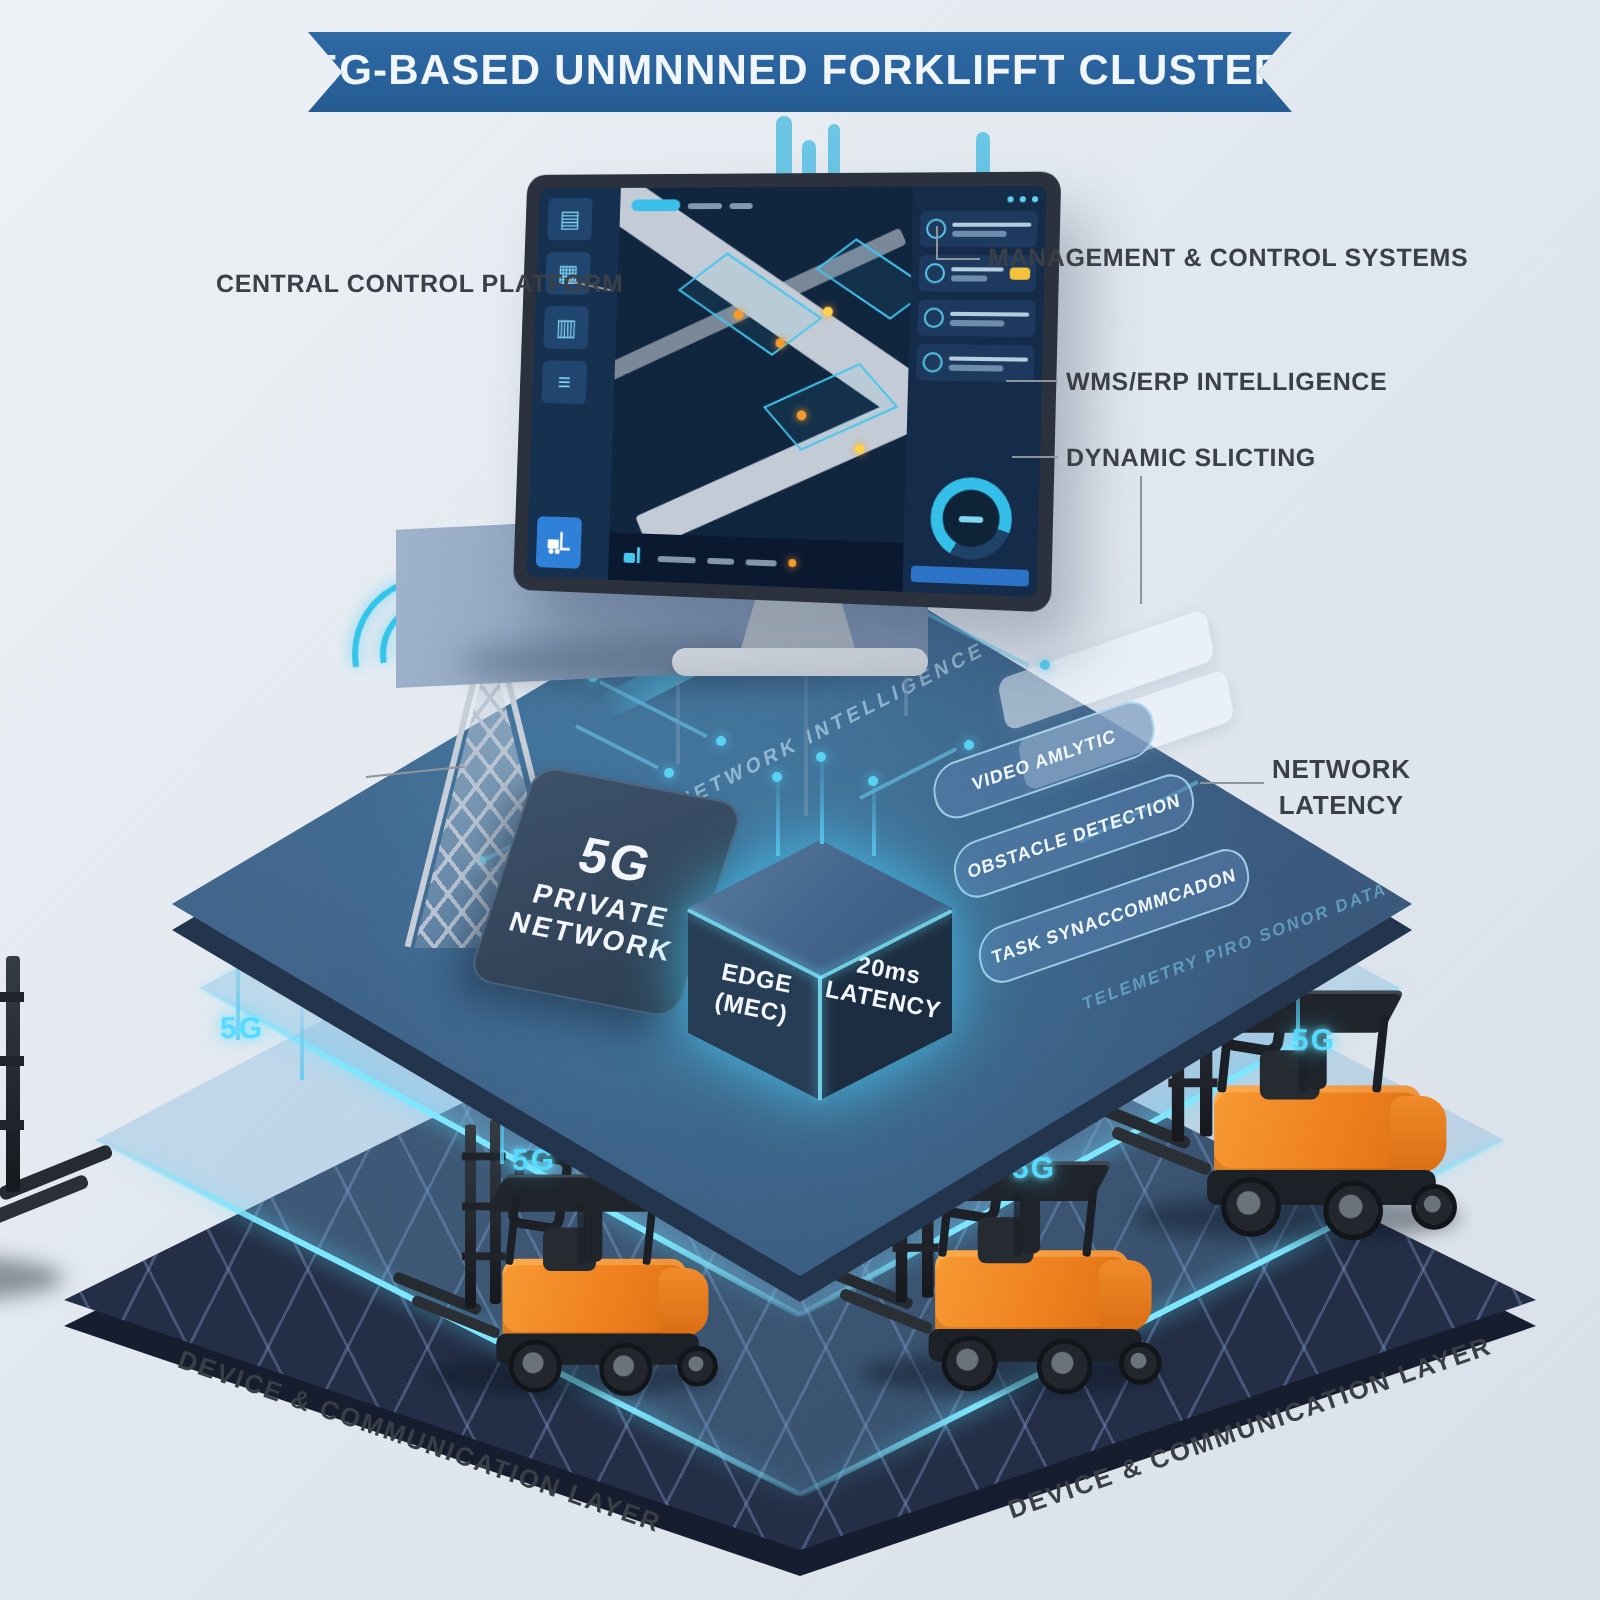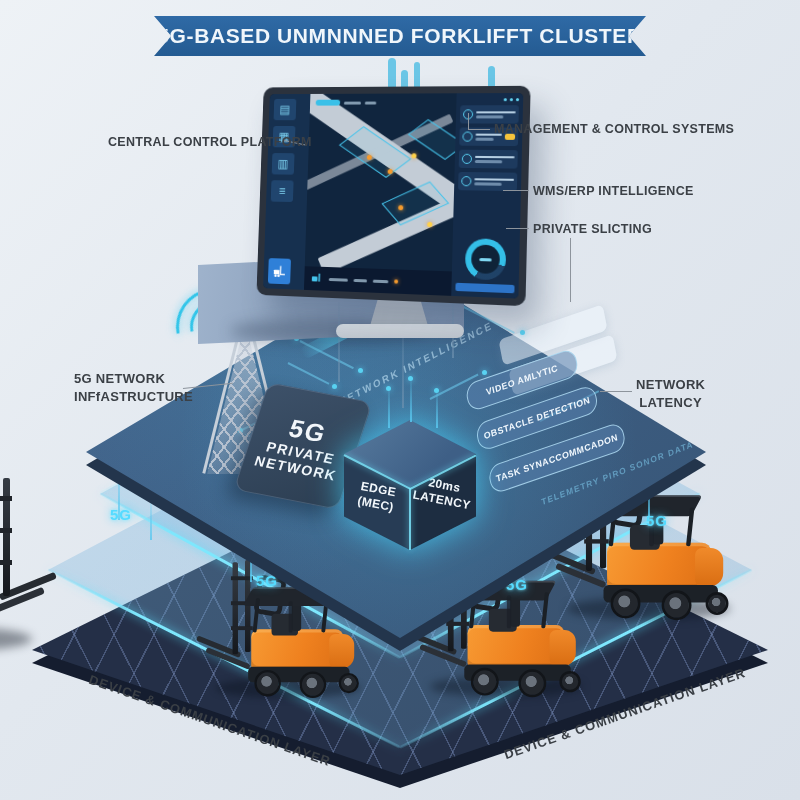--- a/index.html
+++ b/index.html
@@ -499,28 +499,24 @@
   <div class="abs callout" style="left:108px;top:135px;">CENTRAL CONTROL PLATFORM</div>
   <div class="abs cline" style="left:284px;top:140px;width:22px;transform:rotate(12deg);"></div>
 
   <div class="abs callout" style="left:494px;top:122px;">MANAGEMENT &amp; CONTROL SYSTEMS</div>
   <div class="abs cline vert" style="left:468px;top:113px;height:16px;"></div>
   <div class="abs cline" style="left:468px;top:129px;width:22px;"></div>
 
   <div class="abs callout" style="left:533px;top:184px;">WMS/ERP INTELLIGENCE</div>
   <div class="abs cline" style="left:503px;top:190px;width:26px;"></div>
 
-  <div class="abs callout" style="left:533px;top:222px;">PRIVATE SLICTING</div>
+  <div class="abs callout" style="left:533px;top:222px;">DYNAMIC SLICTING</div>
   <div class="abs cline" style="left:506px;top:228px;width:23px;"></div>
   <div class="abs cline vert" style="left:570px;top:238px;height:64px;"></div>
 
-  <div class="abs callout two" style="left:74px;top:370px;font-size:13px;">
-    <div>5G NETWORK</div>
-    <div>INFfASTRUCTURE</div>
-  </div>
   <div class="abs cline" style="left:183px;top:388px;width:50px;transform:rotate(-6deg);"></div>
 
   <div class="abs callout two" style="left:636px;top:376px;text-align:center;font-size:13px;">
     <div>NETWORK</div>
     <div>LATENCY</div>
   </div>
   <div class="abs cline" style="left:600px;top:391px;width:32px;"></div>
 
 </div>
 

